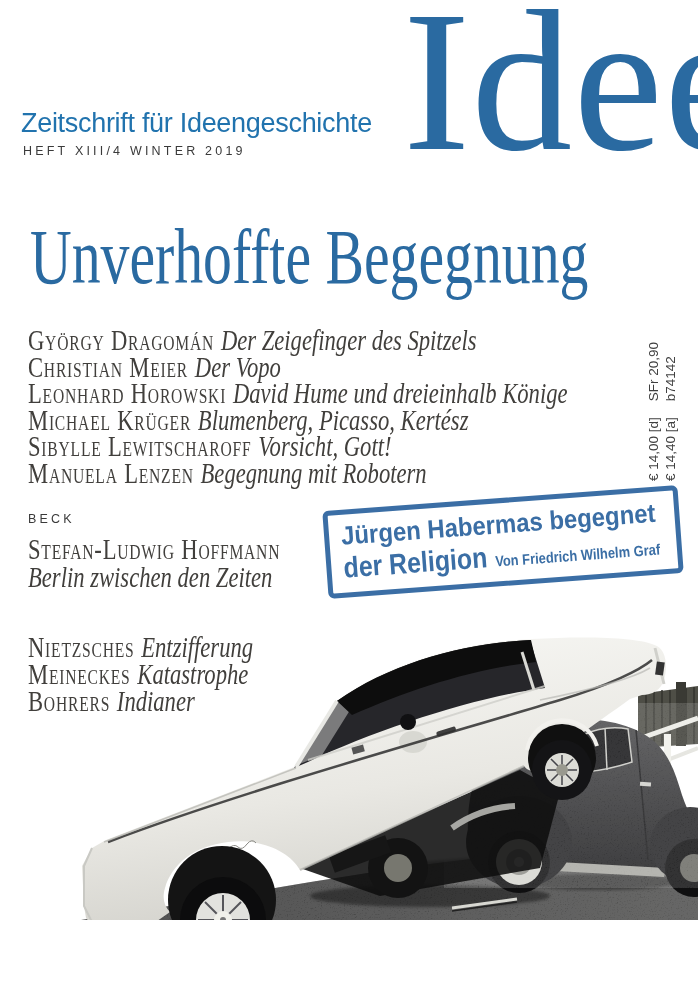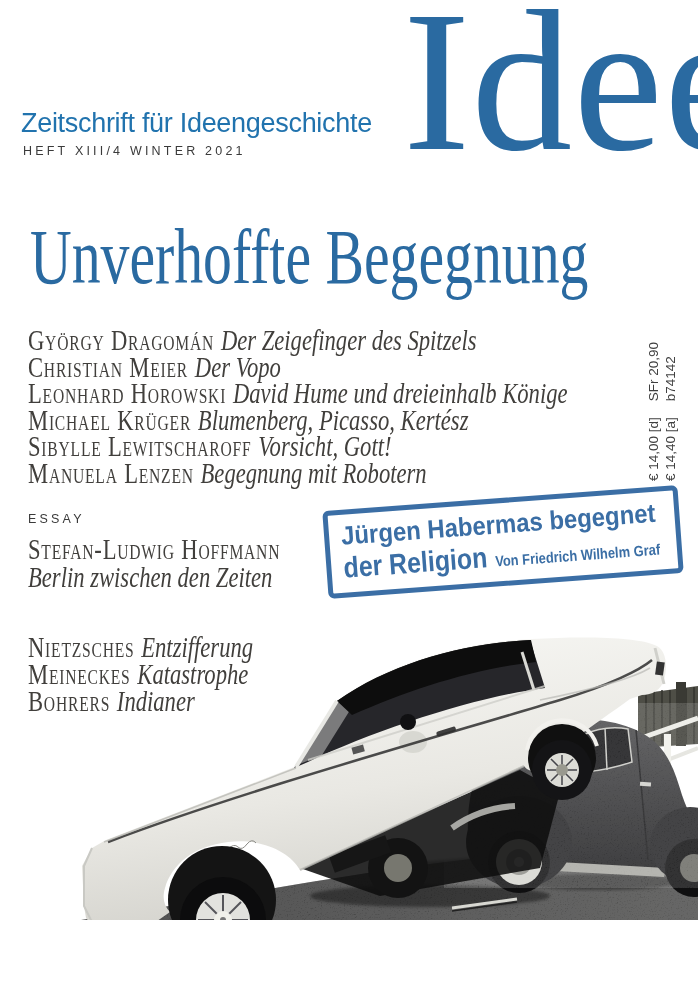--- a/index.html
+++ b/index.html
@@ -55,35 +55,35 @@
   #photo{left:0;top:625px;width:698px;height:375px;}
   #publisher{left:27px;top:936px;z-index:6;font-family:"Liberation Sans",sans-serif;
     font-size:23px;letter-spacing:6px;color:#8b5cf6;white-space:nowrap;}
 </style>
 </head>
 <body>
 
 <div id="cover">
 
   <div class="abs" id="journal-name">Zeitschrift für Ideengeschichte</div>
-  <div class="abs" id="issue-info">HEFT XIII/4 WINTER 2021</div>
+  <div class="abs" id="issue-info">HEFT XIII/4 WINTER 2019</div>
   <div class="abs" id="logo-idee">Idee</div>
 
   <div class="abs" id="cover-title">Unverhoffte Begegnung</div>
 
   <div class="abs list" id="toc">
     <div class="row"><span class="sc">György Dragomán</span><span class="it">Der Zeigefinger des Spitzels</span></div>
     <div class="row"><span class="sc">Christian Meier</span><span class="it">Der Vopo</span></div>
     <div class="row"><span class="sc">Leonhard Horowski</span><span class="it">David Hume und dreieinhalb Könige</span></div>
     <div class="row"><span class="sc">Michael Krüger</span><span class="it">Blumenberg, Picasso, Kertész</span></div>
     <div class="row"><span class="sc">Sibylle Lewitscharoff</span><span class="it">Vorsicht, Gott!</span></div>
     <div class="row"><span class="sc">Manuela Lenzen</span><span class="it">Begegnung mit Robotern</span></div>
   </div>
 
-  <div class="abs" id="essay-label">ESSAY</div>
+  <div class="abs" id="essay-label">BECK</div>
   <div class="abs sc" id="essay-author">Stefan-Ludwig Hoffmann</div>
   <div class="abs" id="essay-work">Berlin zwischen den Zeiten</div>
 
   <div class="abs" id="stamp">
     <div class="l1">Jürgen Habermas begegnet</div>
     <div class="l2"><span>der Religion</span><span class="byline">Von Friedrich Wilhelm Graf</span></div>
   </div>
 
   <div class="abs list" id="features">
     <div class="frow"><span class="sc">Nietzsches</span><span class="it">Entzifferung</span></div>

